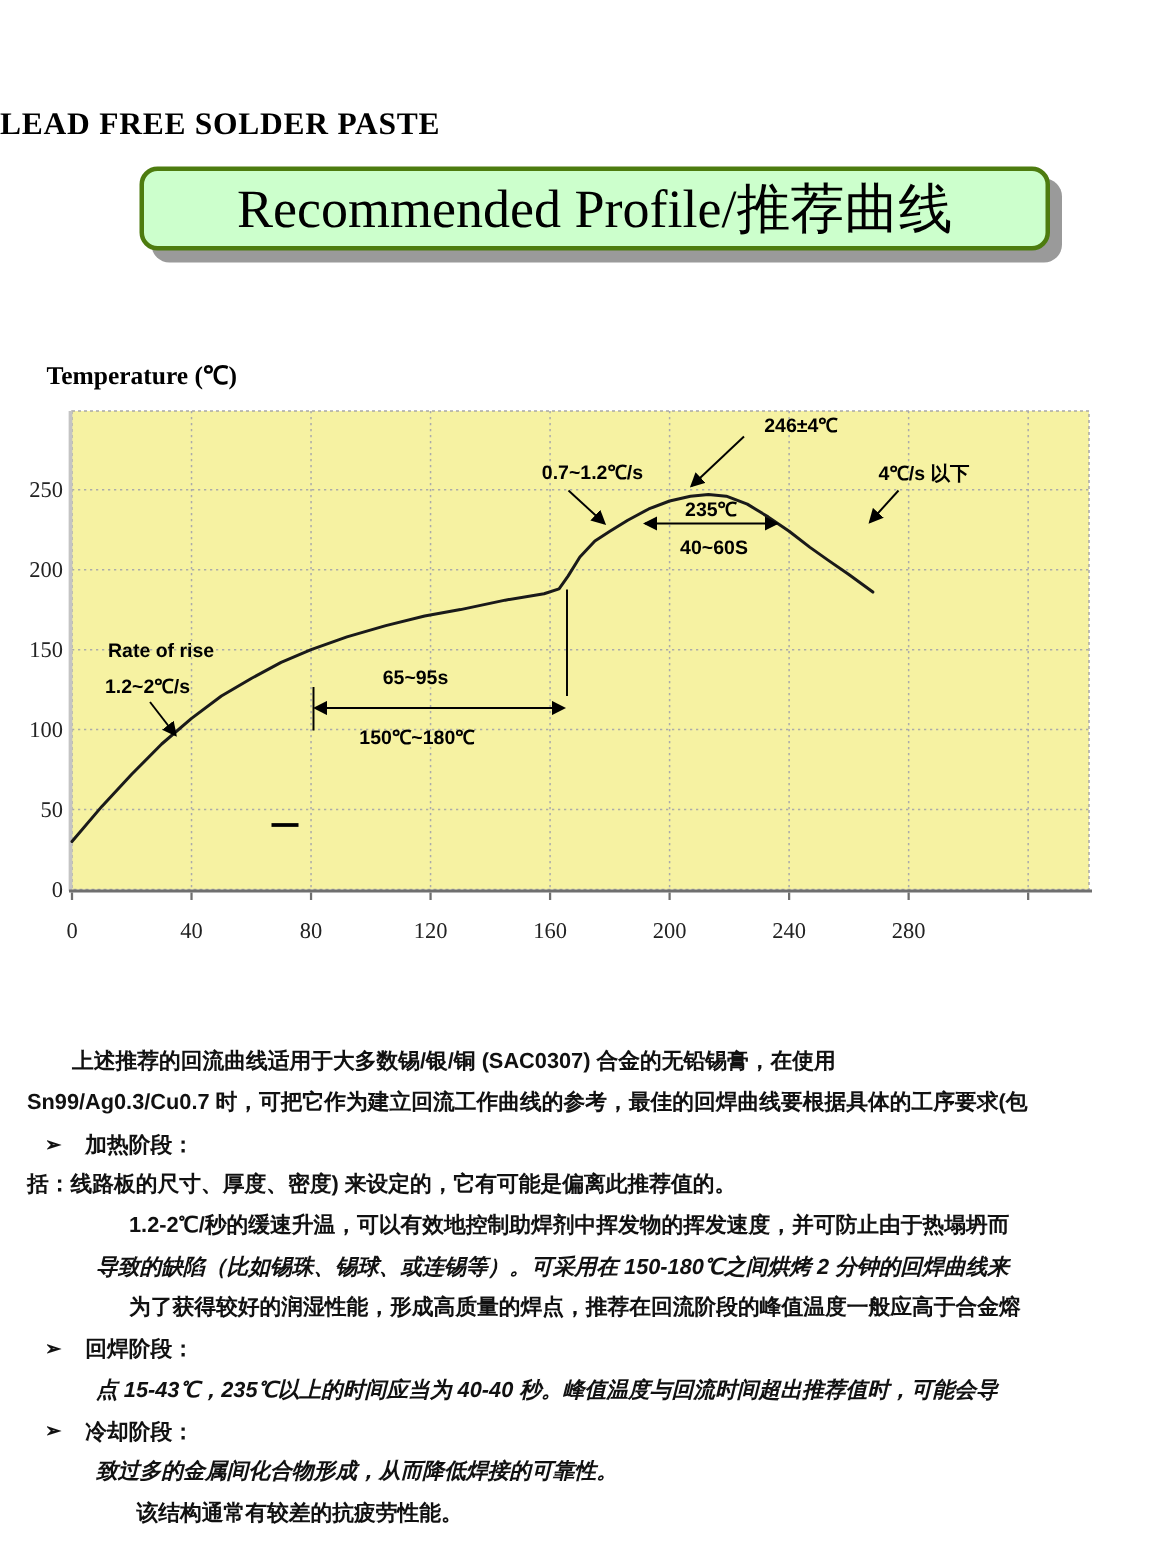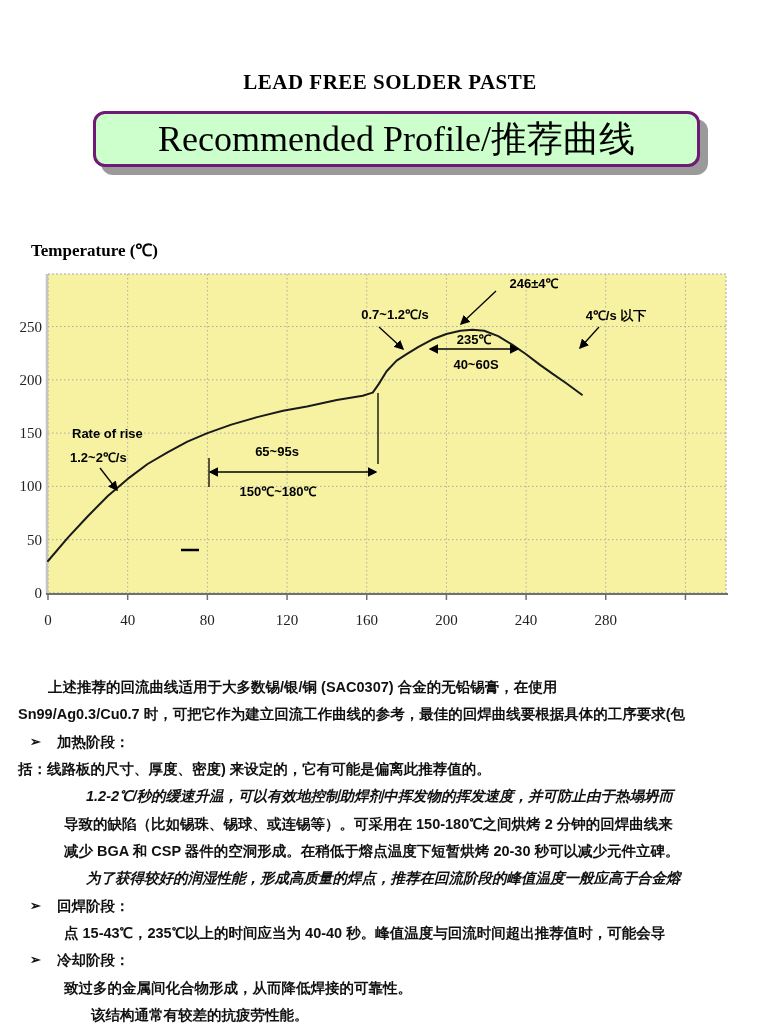--- a/index.html
+++ b/index.html
@@ -1,36 +1,36 @@
 <!DOCTYPE html>
 <html><head>
 <meta charset="utf-8">
 <style>
   html,body{margin:0;padding:0;background:#fff;}
   .page{position:relative;width:780px;height:1031px;background:#ffffff;overflow:hidden;
         font-family:"Liberation Sans",sans-serif;color:#111;}
-  .doc-title{position:absolute;top:70px;left:0;width:100%;margin:0;text-align:center;
+  .doc-title{position:absolute;top:70px;left:0;width:100%;margin:0;text-align:left;
         font-family:"Liberation Serif",serif;font-weight:bold;font-size:21px;letter-spacing:.5px;color:#000;}
   .banner{position:absolute;left:93px;top:111px;width:601px;height:50px;background:#ccffcc;
-        border:3px solid #701a75;border-radius:12px;box-shadow:8px 8px 0 #9a9a9a;
+        border:3px solid #4d7c0f;border-radius:12px;box-shadow:8px 8px 0 #9a9a9a;
         display:flex;align-items:center;justify-content:center;}
   .banner-text{font-family:"Liberation Serif",serif;font-size:36px;color:#000;white-space:nowrap;}
   .chart-wrap{position:absolute;left:0;top:228px;width:708px;height:432px;}
   .chart-title{position:absolute;left:31px;top:10px;font-family:"Liberation Serif",serif;
         font-weight:bold;font-size:17px;color:#000;white-space:nowrap;}
   svg .tick{font-family:"Liberation Serif",serif;font-size:15px;fill:#222;}
   svg .ann{font-family:"Liberation Sans",sans-serif;font-size:13px;font-weight:bold;fill:#000;}
   .body-text{position:absolute;left:18px;top:674px;width:750px;font-size:14.5px;font-weight:600;
         line-height:27.35px;color:#111;}
   .ln{white-space:nowrap;height:27.35px;}
-  .ind-intro{padding-left:30px;}
+  .ind-intro{padding-left:30px;margin-top:21px;}
   .b-title{padding-left:12px;}
   .b-title .marker{display:inline-block;margin-right:16px;font-size:13px;transform:translateY(-1px);}
-  .ind-f{padding-left:68px;font-style:italic;}
-  .ind-c{padding-left:46px;}
+  .ind-f{padding-left:68px;}
+  .ind-c{padding-left:46px;font-style:italic;}
   .ind-c2{padding-left:73px;}
 </style>
 </head>
 <body>
 
 <div class="page">
 
   <h1 class="doc-title">LEAD FREE SOLDER PASTE</h1>
 
   <div class="banner">
@@ -116,21 +116,20 @@
   </div>
 
   <div class="body-text">
     <div class="ln ind-intro">上述推荐的回流曲线适用于大多数锡/银/铜 (SAC0307) 合金的无铅锡膏，在使用</div>
     <div class="ln">Sn99/Ag0.3/Cu0.7 时，可把它作为建立回流工作曲线的参考，最佳的回焊曲线要根据具体的工序要求(包</div>
     <div class="ln b-title"><span class="marker">➢</span><span>加热阶段：</span></div>
 
     <div class="ln">括：线路板的尺寸、厚度、密度) 来设定的，它有可能是偏离此推荐值的。</div>
     <div class="ln ind-f">1.2-2℃/秒的缓速升温，可以有效地控制助焊剂中挥发物的挥发速度，并可防止由于热塌坍而</div>
     <div class="ln ind-c">导致的缺陷（比如锡珠、锡球、或连锡等）。可采用在 150-180℃之间烘烤 2 分钟的回焊曲线来</div>
-    <div class="ln ind-c">减少 BGA 和 CSP 器件的空洞形成。在稍低于熔点温度下短暂烘烤 20-30 秒可以减少元件立碑。</div>
 
     <div class="ln ind-f">为了获得较好的润湿性能，形成高质量的焊点，推荐在回流阶段的峰值温度一般应高于合金熔</div>
     <div class="ln b-title"><span class="marker">➢</span><span>回焊阶段：</span></div>
     <div class="ln ind-c">点 15-43℃，235℃以上的时间应当为 40-40 秒。峰值温度与回流时间超出推荐值时，可能会导</div>
     <div class="ln b-title"><span class="marker">➢</span><span>冷却阶段：</span></div>
 
     <div class="ln ind-c">致过多的金属间化合物形成，从而降低焊接的可靠性。</div>
     <div class="ln ind-c2">该结构通常有较差的抗疲劳性能。</div>
   </div>
 

